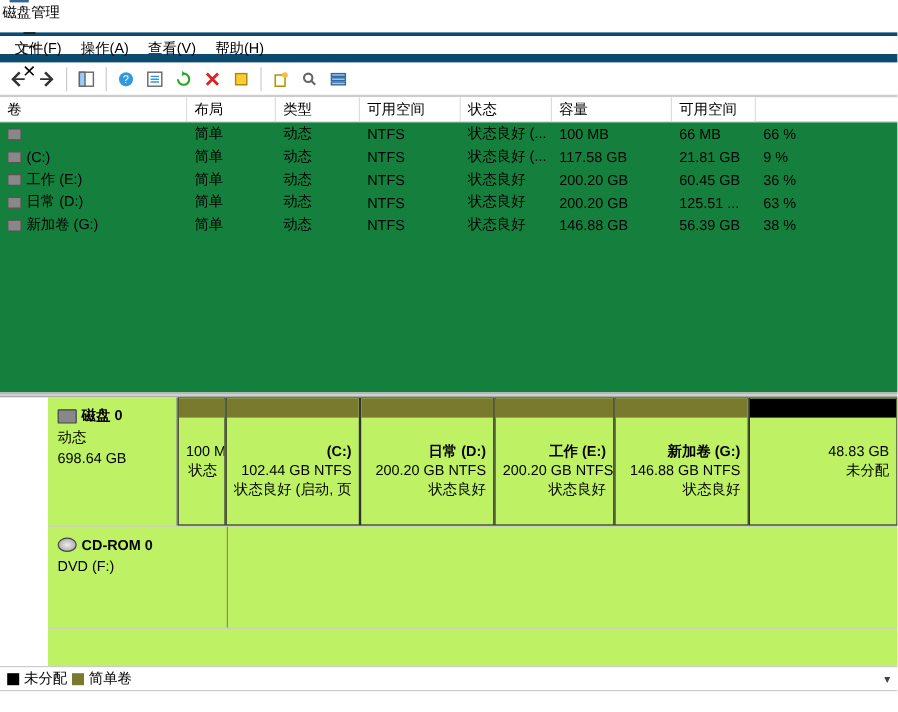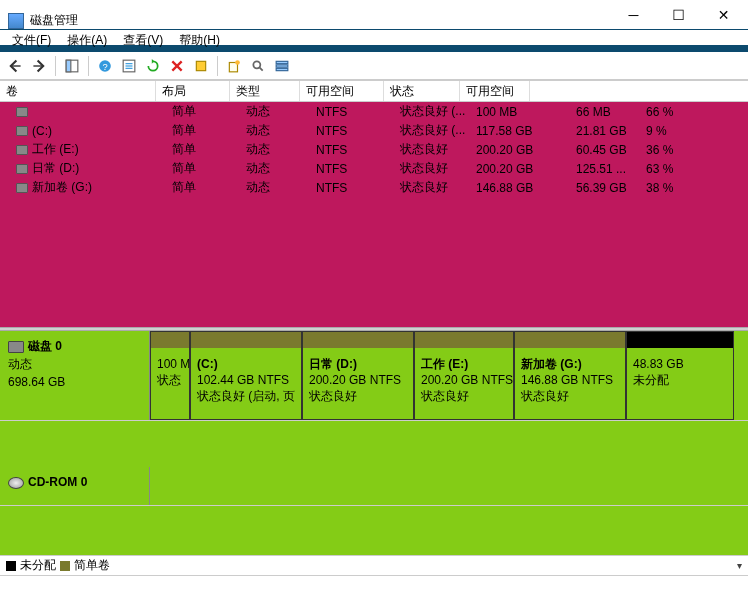--- a/index.html
+++ b/index.html
@@ -1,44 +1,44 @@
 <!DOCTYPE html>
 <html><head>
 <meta charset="utf-8">
 <style>
 * { box-sizing: border-box; margin: 0; padding: 0; }
 body { font-family: "Microsoft YaHei", "Segoe UI", sans-serif; font-size: 12px; background: #fff; width: 748px; height: 593px; overflow: hidden; display: flex; flex-direction: column; }
-.titlebar { height: 30px; display: flex; align-items: flex-end; padding: 0 2px; border-bottom: 1px solid #0c4a6e; }
+.titlebar { height: 30px; display: flex; align-items: flex-start; padding: 0 2px; border-bottom: 3px solid #0c4a6e; flex-direction: column; }
 .titlebar .app-icon { width: 16px; height: 16px; margin: 0 6px; background: linear-gradient(#6af,#48c); border: 1px solid #369; }
 .titlebar .title { flex: 1; font-size: 12px; }
 .titlebar .winbtn { width: 45px; height: 28px; display: flex; align-items: center; justify-content: center; font-size: 14px; }
 .menubar { height: 22px; display: flex; align-items: flex-start; padding: 0 4px; border-bottom: 7px solid #0c4a6e; }
 .menubar .menu { padding: 2px 8px; font-size: 12px; }
 .toolbar { height: 28px; display: flex; align-items: center; padding: 2px 4px; gap: 2px; border-bottom: 1px solid #ccc; }
 .tb { width: 22px; height: 22px; display: flex; align-items: center; justify-content: center; border: 1px solid transparent; font-size: 13px; color:#333; }
 .tb svg { width: 14px; height: 14px; }
 .sep { width: 1px; height: 20px; background: #ccc; margin: 0 3px; }
 .list-header { display: flex; background: #fff; border-bottom: 1px solid #ccc; height: 22px; border-top:1px solid #ccc;}
 .list-header .hc { border-right: 1px solid #ddd; padding: 3px 6px; font-size: 12px; background: #fff; display:flex; align-items:center; }
-.list-body { flex: 0 0 auto; height: 225px; overflow: auto; background: #be185d; padding-left: 10px; }
+.list-body { flex: 0 0 auto; height: 225px; overflow: auto; background: #15803d; }
 .row { display: flex; height: 19px; align-items: center; }
 .row .c { padding: 1px 6px; font-size: 12px; white-space: nowrap; overflow: hidden; text-overflow: clip; }
 .row .vol-icon { width:12px; height:10px; background:#888; border:1px solid #555; margin-right:4px; display:inline-block; vertical-align:middle; border-radius:1px;}
 .c0 { width: 156px; } .c1 { width: 74px; } .c2 { width: 70px; } .c3 { width: 84px; } .c4 { width: 76px; } .c5 { width: 100px; } .c6 { width: 70px; } .c7 { width: 90px; }
 .splitter { height: 4px; background: #d0d0d0; border-top:1px solid #aaa; border-bottom:1px solid #aaa; }
-.graphical { flex: 1; overflow: auto; background: #84cc16; }
+.graphical { flex: 1; overflow: auto; background: #bef264; margin-left: 40px; }
 .diskrow { display: flex; border-bottom: 1px solid #ccc; min-height: 90px; }
 .diskinfo { width: 150px; border-right: 1px solid #888; padding: 6px 8px; font-size: 12px; line-height: 1.5; }
 .diskinfo .dicon { width:16px; height:12px; background:#888; border:1px solid #444; display:inline-block; margin-right:4px; vertical-align:middle; border-radius:1px;}
 .diskinfo .dicon.cd { border-radius:50%; background:radial-gradient(#eee,#999);}
 .diskinfo b { font-weight:bold; }
 .parts { flex: 1; display: flex; padding:0;}
 .part { border: 1px solid #333; margin:0; display:flex; flex-direction:column; overflow:hidden;}
 .part .bar { height: 16px; }
-.part .txt { padding: 8px 6px; font-size: 12px; line-height: 1.35; white-space: nowrap; overflow:hidden;}
+.part .txt { padding: 20px 6px; font-size: 12px; line-height: 1.35; white-space: nowrap; overflow:hidden;text-align:right;}
 .part b { font-weight:bold; }
 .bar-olive { background:#7a7a2e; }
 .bar-black { background:#000; }
 .legend { height: 20px; display:flex; align-items:center; padding: 2px 6px; font-size:12px; gap:4px; border-top:1px solid #ccc;}
 .legend .sw { width:10px; height:10px; display:inline-block; }
 .statusbar { height: 18px; border-top:1px solid #ccc; }
 </style>
 </head>
 <body>
 
@@ -129,20 +129,21 @@
       </svg>
     </div>
 </div>
 
 <div class="list-header">
   <div class="hc c0">卷</div>
   <div class="hc c1">布局</div>
   <div class="hc c2">类型</div>
   <div class="hc c3">可用空间</div>
   <div class="hc c4">状态</div>
+  <div class="hc c5">容量</div>
   <div class="hc c6">可用空间</div>
 </div>
 
 <div class="list-body" id="list-body">
     <div class="row">
       <div class="c c0"><span class="vol-icon"></span><span></span></div>
       <div class="c c1">简单</div>
       <div class="c c2">动态</div>
       <div class="c c3">NTFS</div>
       <div class="c c4">状态良好 (...</div>
@@ -215,29 +216,30 @@
           <div class="txt"><b>日常  (D:)</b><br>200.20 GB NTFS<br>状态良好</div>
         </div>
         <div class="part" style="width: 100px;">
           <div class="bar bar-olive"></div>
           <div class="txt"><b>工作  (E:)</b><br>200.20 GB NTFS<br>状态良好</div>
         </div>
         <div class="part" style="width: 112px;">
           <div class="bar bar-olive"></div>
           <div class="txt"><b>新加卷  (G:)</b><br>146.88 GB NTFS<br>状态良好</div>
         </div>
-        <div class="part" style="width: 108px;">
+        <div class="part" style="width: 124px;">
           <div class="bar bar-black"></div>
           <div class="txt">48.83 GB<br>未分配</div>
         </div>
       </div>
   </div>
-  <div class="diskrow" style="min-height:85px;align-items:flex-end;">
+  <div class="diskrow" style="min-height:85px;">
     <div class="diskinfo">
       <div><span class="dicon cd"></span><b>CD-ROM 0</b></div>
+      <div>DVD (F:)</div>
       <div style="height:8px"></div>
     </div>
     <div class="parts"></div>
   </div>
 </div>
 
 <div class="legend">
   <span class="sw" style="background:#000"></span>
   <span>未分配</span>
   <span class="sw" style="background:#7a7a2e"></span>

